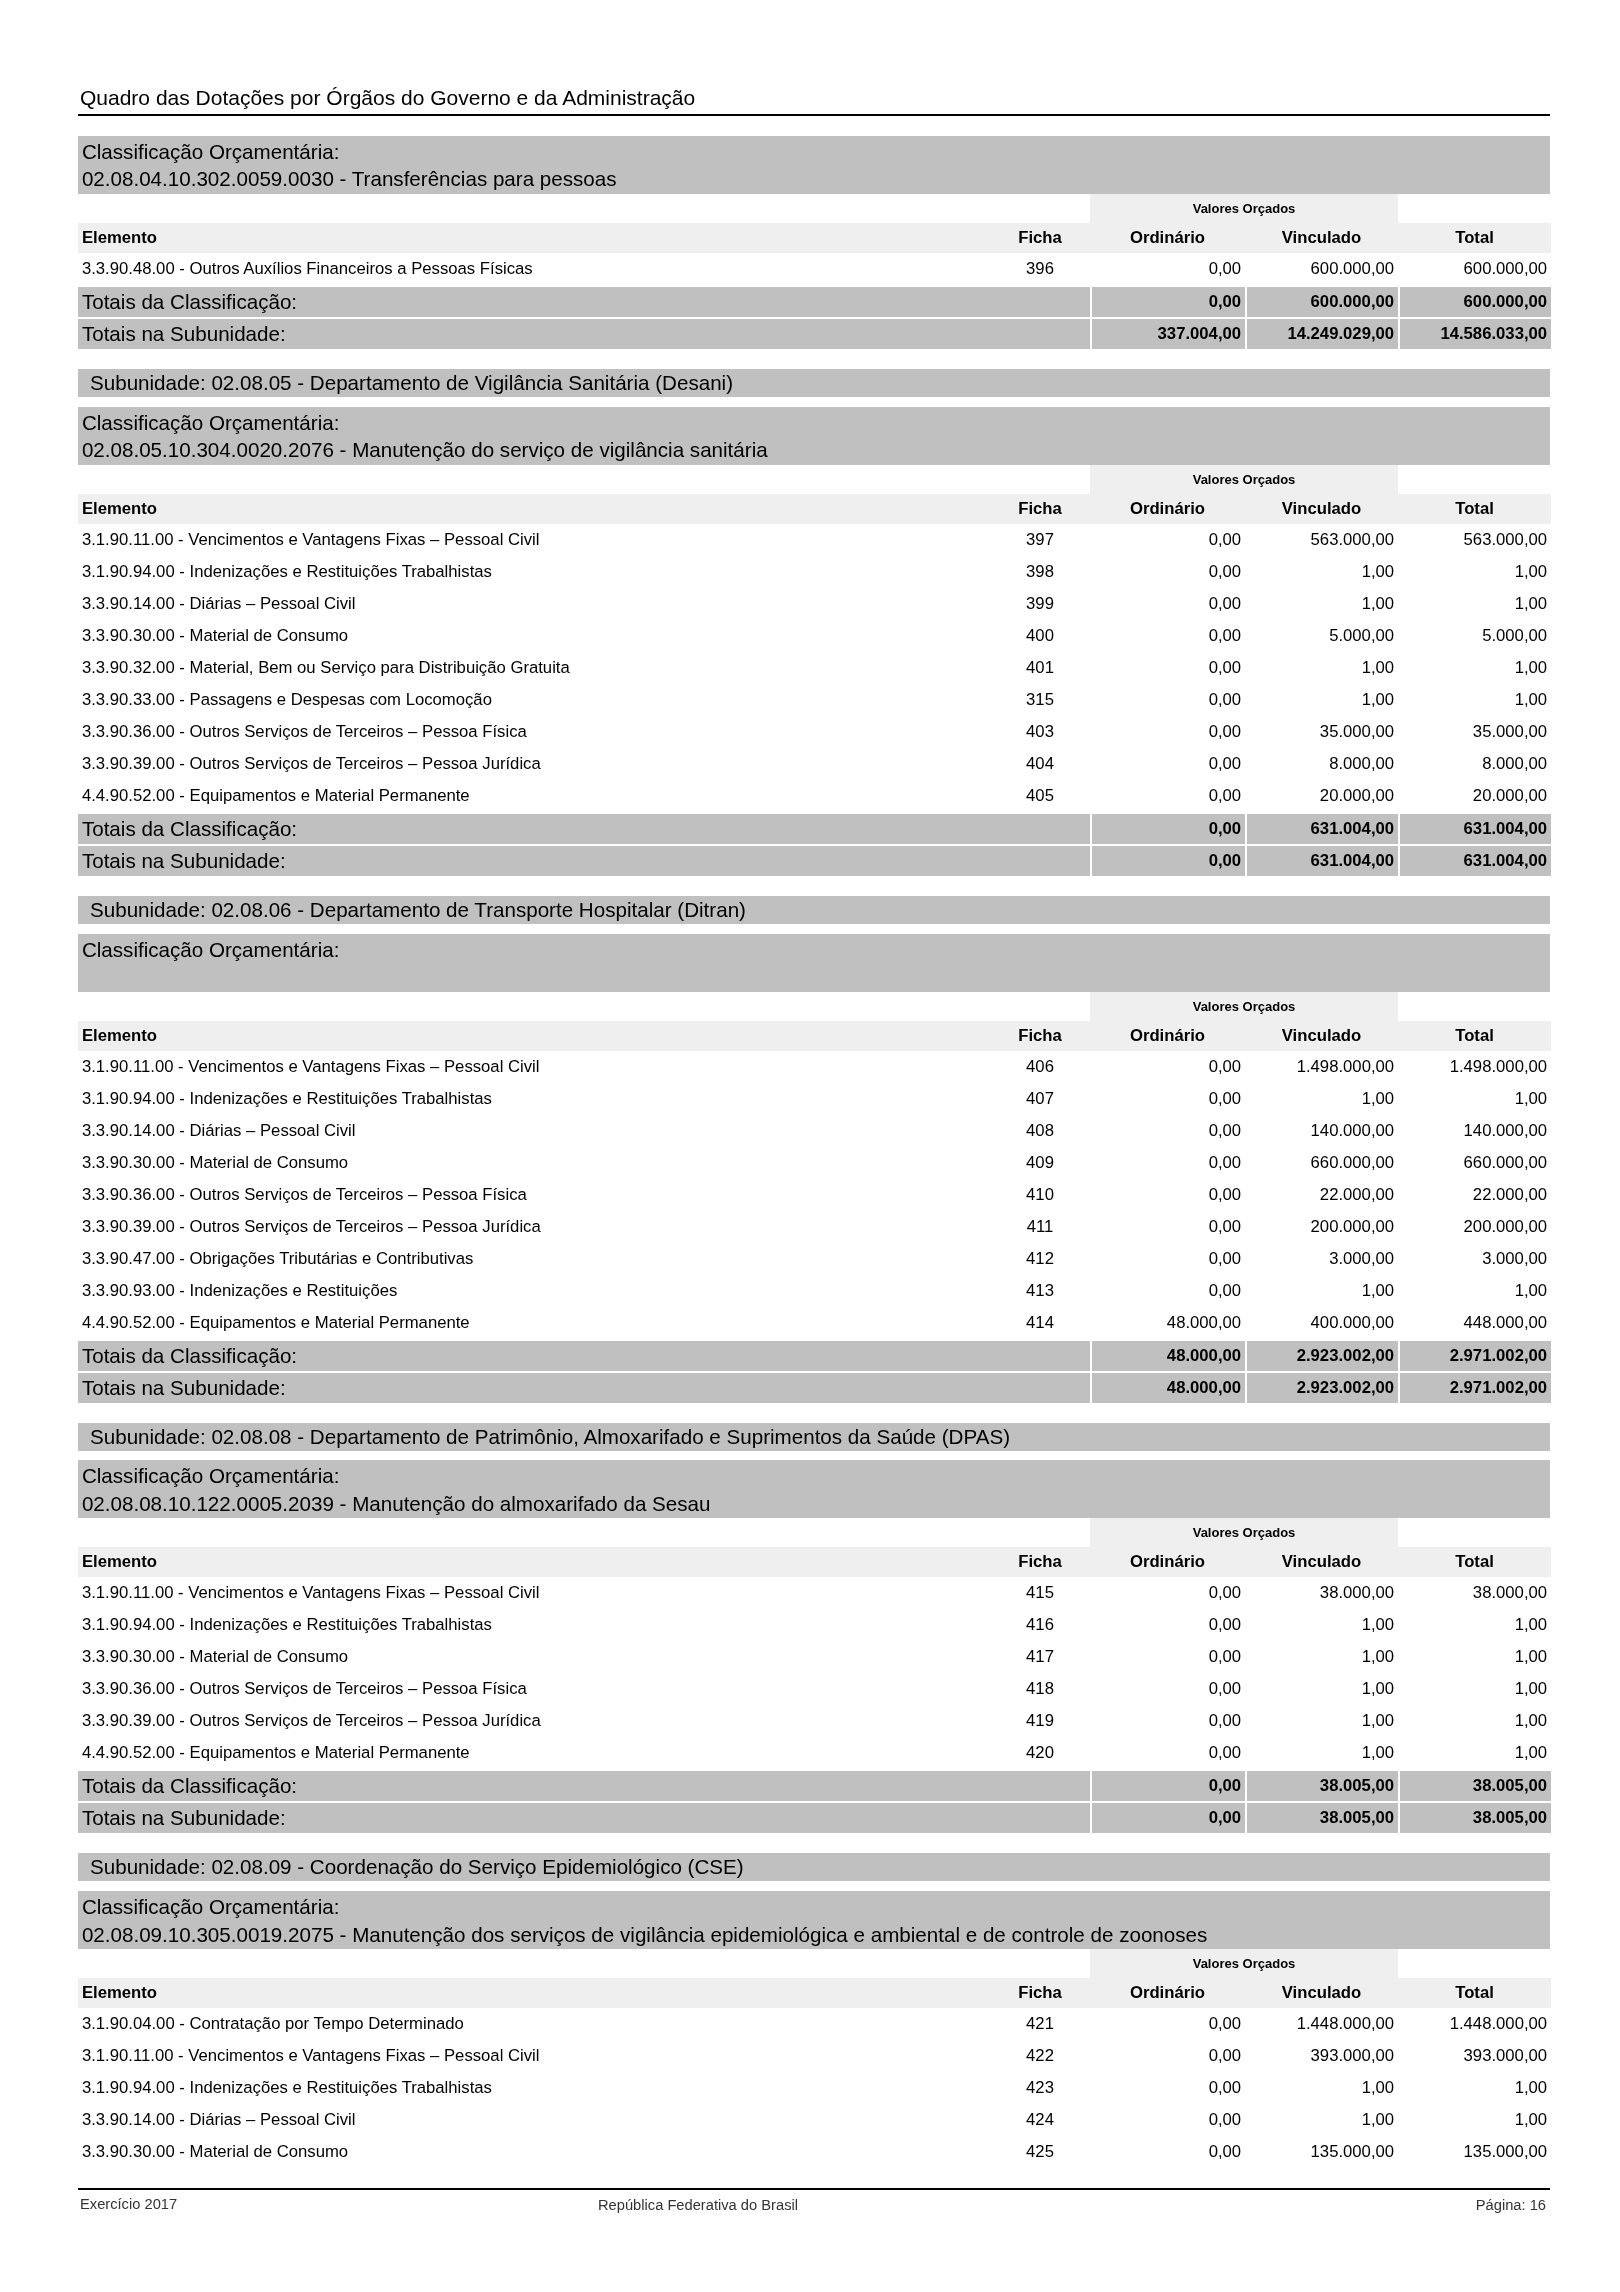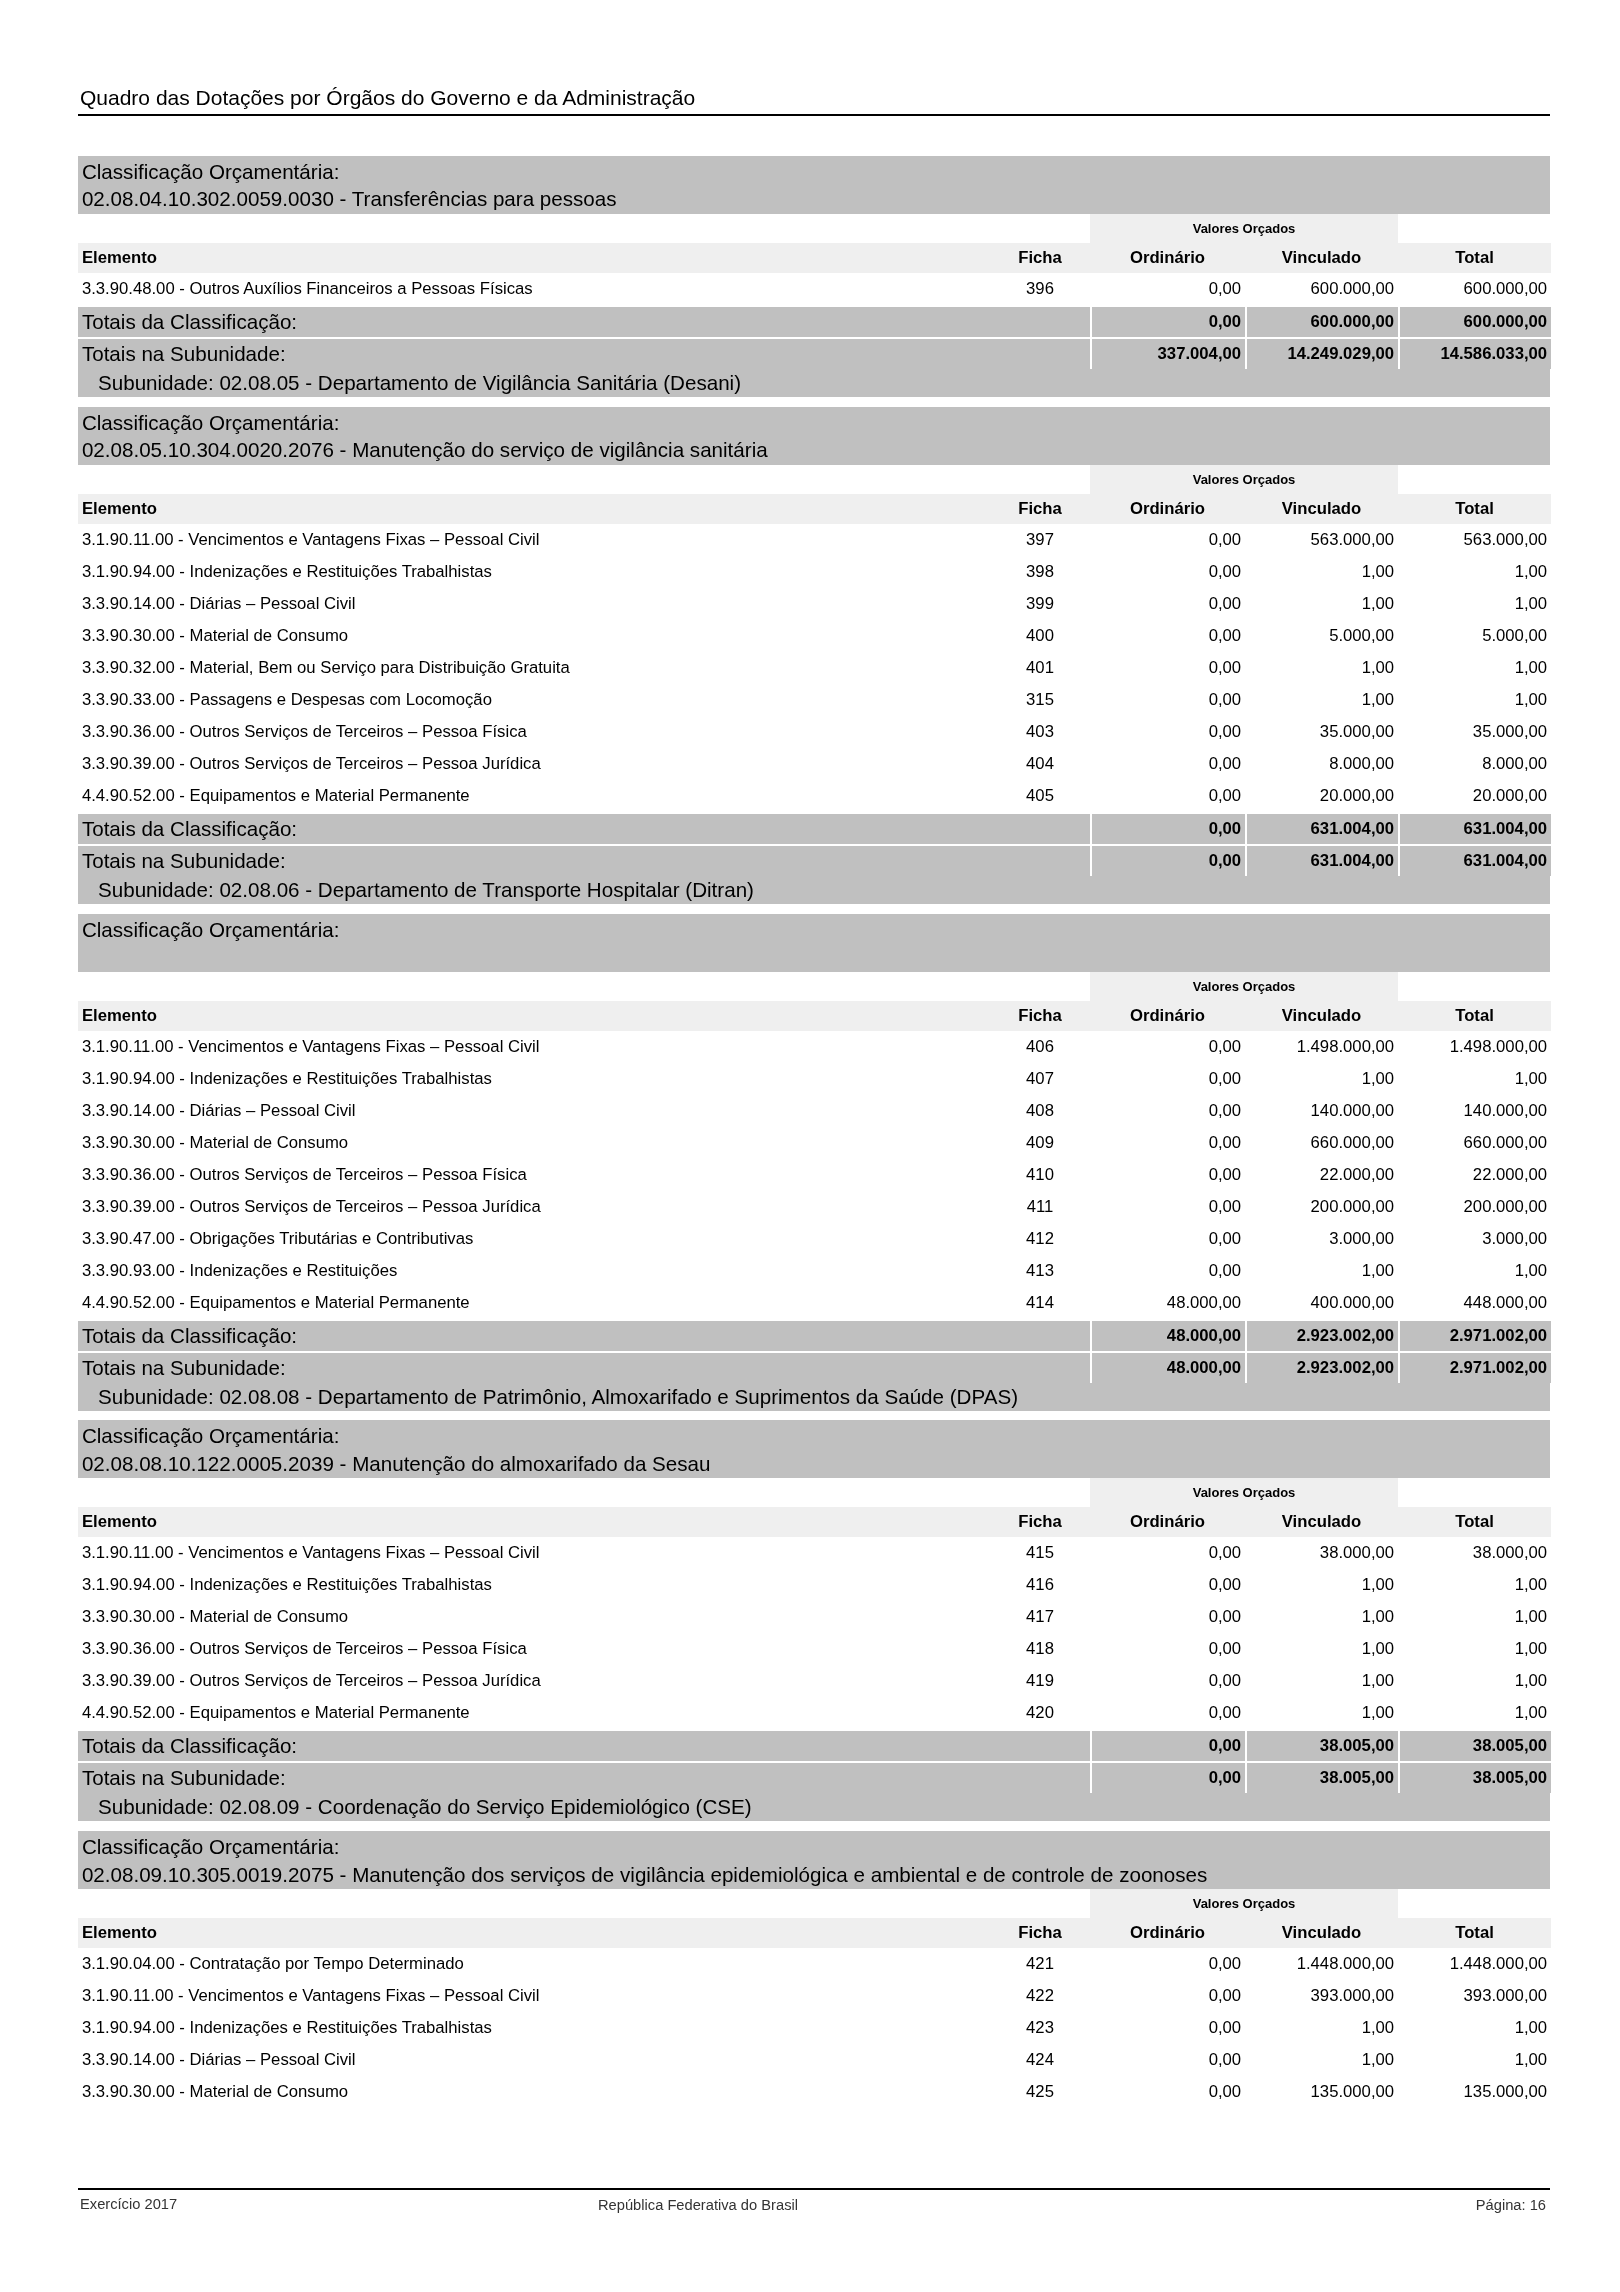--- a/index.html
+++ b/index.html
@@ -1,23 +1,23 @@
 <!DOCTYPE html>
 <html><head>
 <meta charset="utf-8">
 <style>
   html, body { margin: 0; padding: 0; background: #ffffff; }
   body { width: 1620px; height: 2293px; position: relative; font-family: "Liberation Sans", sans-serif; color: #000; overflow: hidden; }
   .page-header { position: absolute; left: 80px; top: 86px; font-size: 21px; }
   .header-rule { position: absolute; left: 78px; top: 114px; width: 1472px; height: 2px; background: #000; }
-  .content { position: absolute; left: 78px; top: 156px; width: 1472px; }
+  .content { position: absolute; left: 78px; top: 136px; width: 1472px; }
   .block-title { background: #c0c0c0; font-size: 20.6px; line-height: 27.4px; padding: 2px 3.9px 0 3.9px; }
   .class-block { height: 56px; margin-top: 9.8px; }
   .class-block:first-child { margin-top: 0; }
-  .subunit-block { height: 28px; line-height: 28px; margin-top: 0; font-size: 20.6px; background: #c0c0c0; padding: 0 20px; }
+  .subunit-block { height: 28px; line-height: 28px; margin-top: 20px; font-size: 20.6px; background: #c0c0c0; padding: 0 12px; }
   table { border-collapse: separate; border-spacing: 0; width: 1472px; table-layout: fixed; }
   col.c-el { width: 912px; } col.c-fi { width: 100px; } col.c-or { width: 155px; } col.c-vi { width: 153px; } col.c-to { width: 153px; }
   td { font-size: 16.7px; height: 32px; padding: 0 3.9px; white-space: nowrap; overflow: hidden; }
   .vo-row td { height: 29px; }
   .vo-cell { background: #efefef; text-align: center; font-weight: bold; font-size: 13px; }
   .head-row td { background: #efefef; font-weight: bold; height: 30px; }
   .head-row td.num { text-align: center; }
   .head-row td.ficha { text-align: center; }
   .data-row td.ficha { text-align: center; }
   .data-row td.num { text-align: right; }

